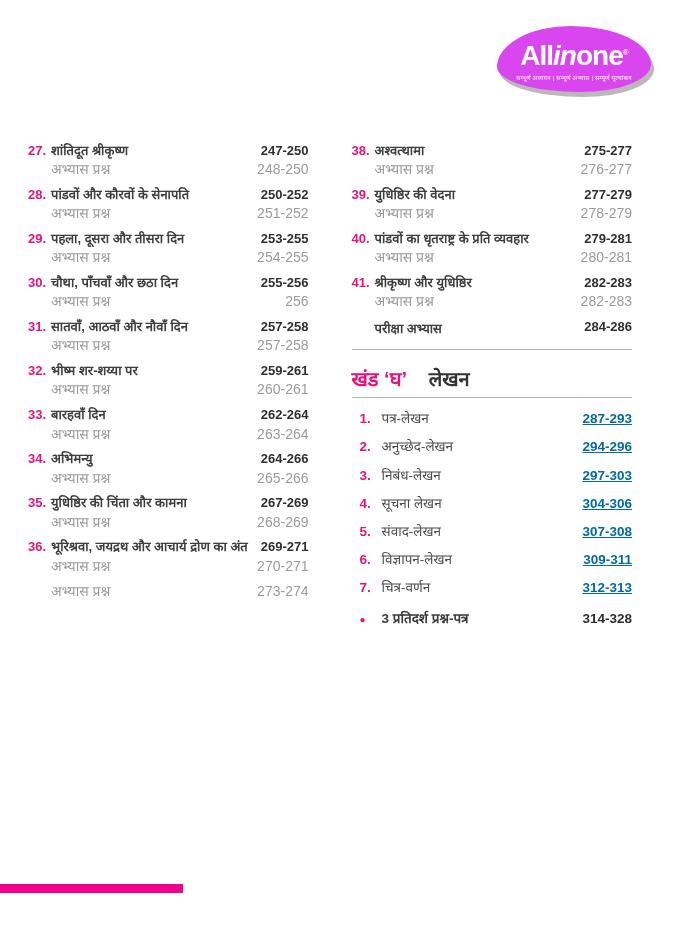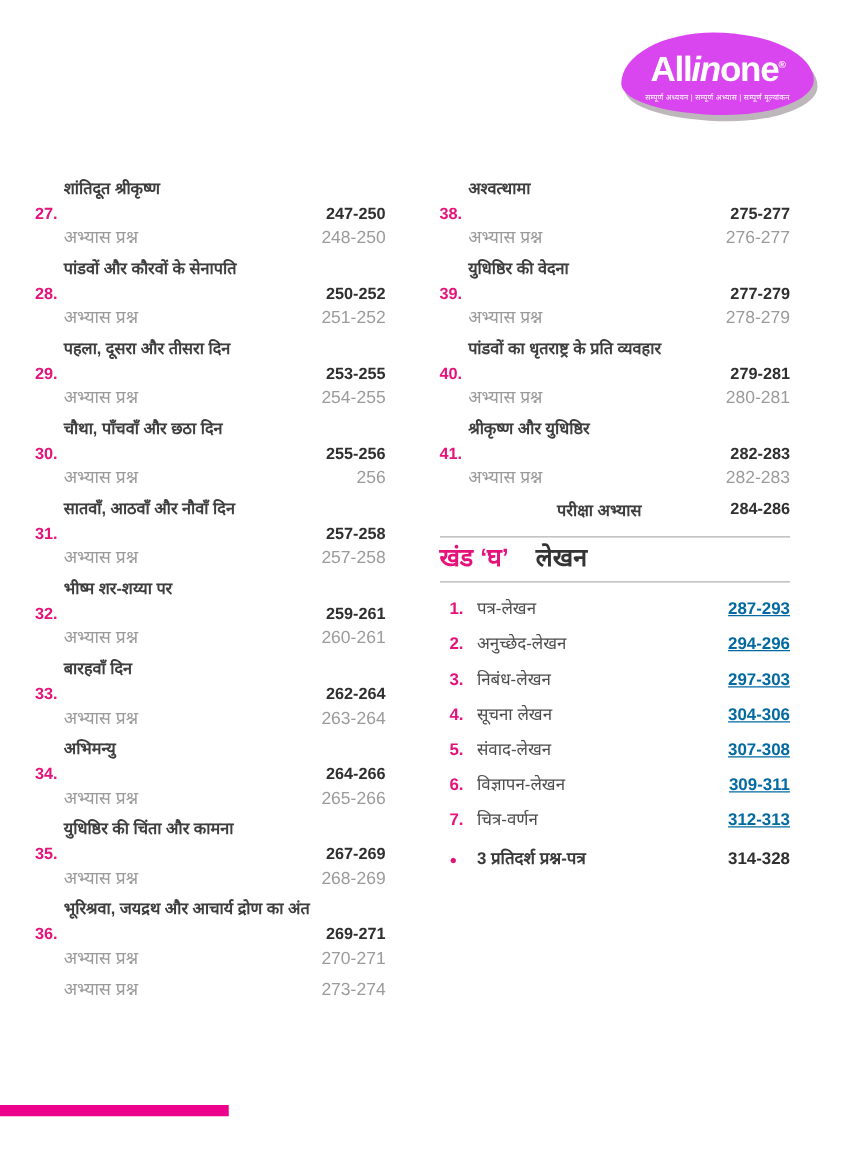--- a/index.html
+++ b/index.html
@@ -70,21 +70,20 @@
     align-items: flex-start;
     font-size: 13px;
     font-weight: bold;
     color: #3e3e3e;
     line-height: 1.25;
   }
   .chapter-num {
     flex: none;
     width: 23px;
     color: var(--accent);
-    margin-top: 20px;
   }
   .chapter-title { flex: 1 1 auto; padding-right: 10px; }
   .chapter-pages {
     flex: none;
     align-self: flex-end;
     color: #2f2f2f;
     white-space: nowrap;
   }
   .chapter-sub {
     display: flex;
@@ -98,30 +97,29 @@
   .chapter-sub .sub-pages { flex: none; white-space: nowrap; }
 
   
   .practice-row {
     display: flex;
     padding-left: 23px;
     margin: 4px 0 12px;
     font-size: 13px;
     font-weight: bold;
     color: #3e3e3e;
-    text-align: center;
   }
   .practice-row .practice-label { flex: 1 1 auto; }
   .practice-row .practice-pages { flex: none; color: #2f2f2f; }
 
   
   .section-header {
     border-top: 1px solid #b3b3b3;
     border-bottom: 1px solid #b3b3b3;
-    padding: 6px 0 7px;
+    padding: 18px 0 7px;
     margin-bottom: 13px;
     font-size: 20px;
     font-weight: bold;
     line-height: 1.1;
   }
   .section-part { color: var(--accent); margin-right: 16px; }
   .section-name { color: #343434; }
 
   
   .writing-row {

